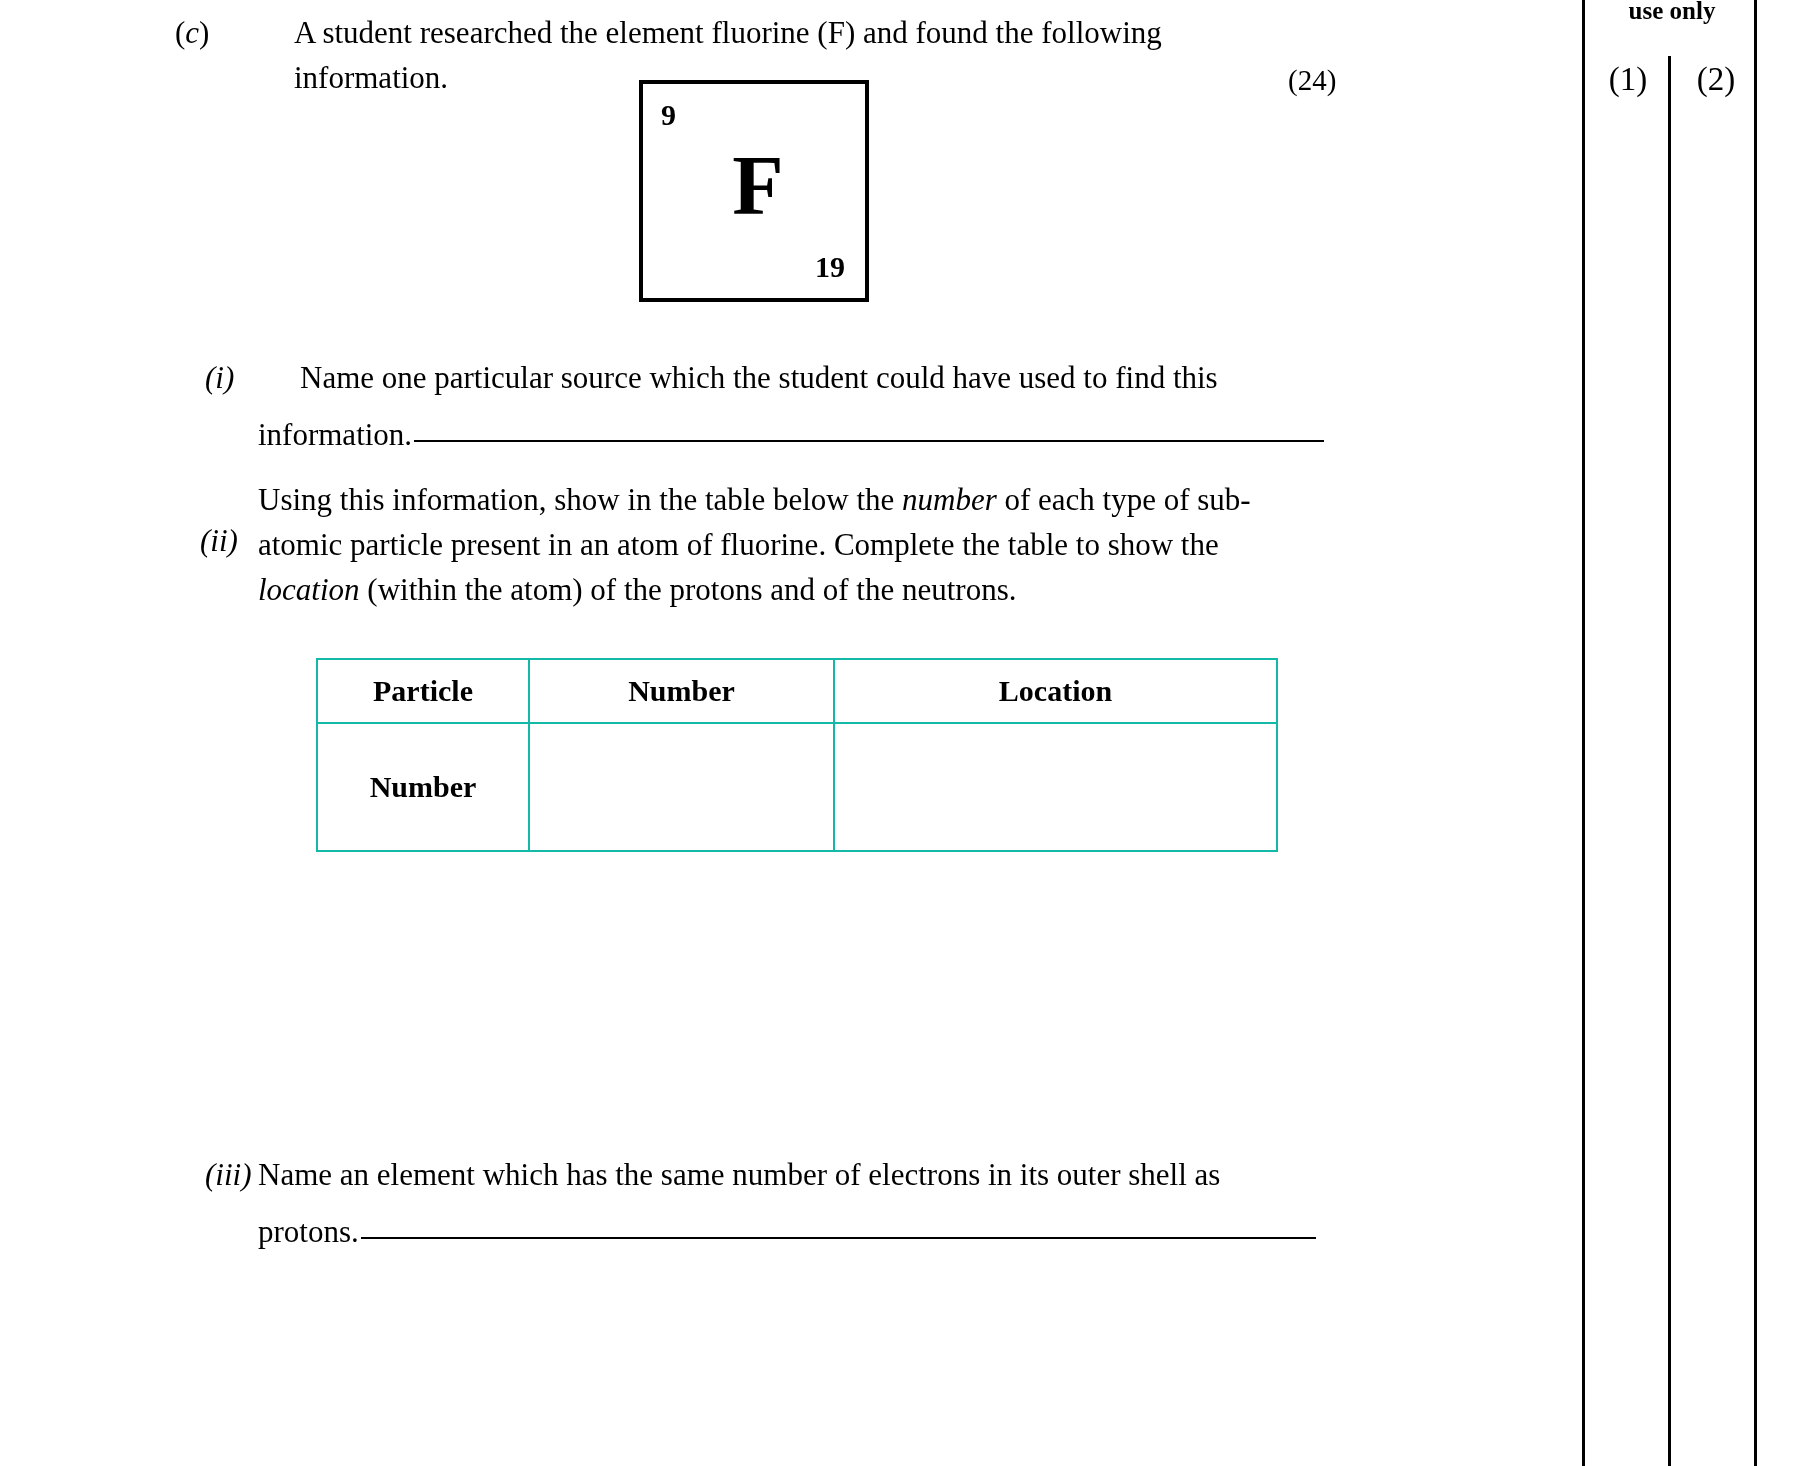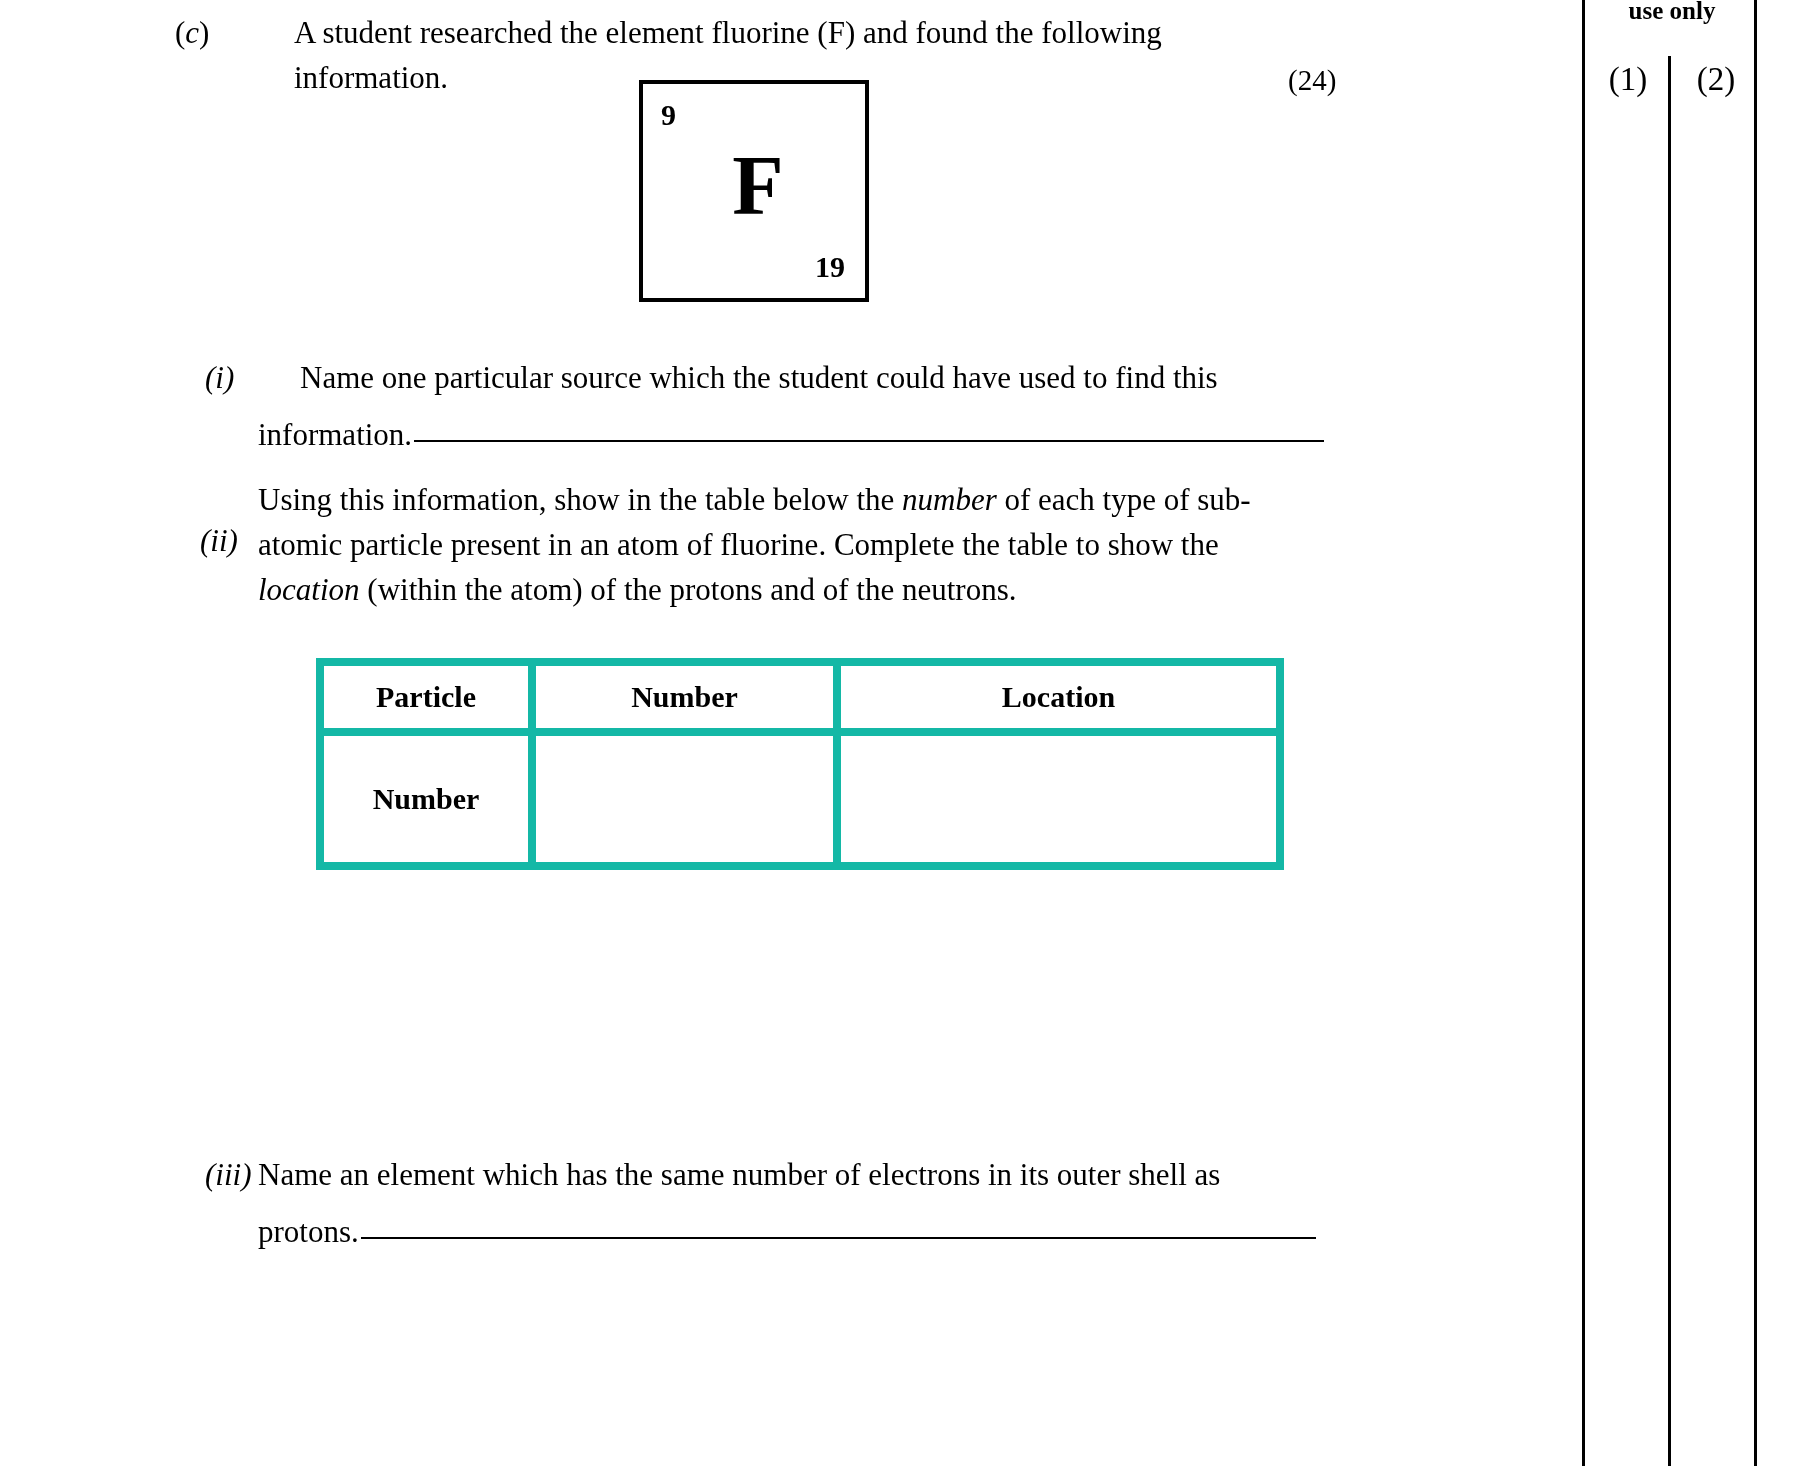--- a/index.html
+++ b/index.html
@@ -157,21 +157,21 @@
   #particle-table {
     position: absolute;
     left: 316px;
     top: 658px;
     width: 960px;
     border-collapse: collapse;
     table-layout: fixed;
   }
   #particle-table th,
   #particle-table td {
-    border: 8px solid #14b8a6;
+    border: 2px solid #14b8a6;
     font-size: 30px;
     font-weight: bold;
     text-align: center;
     padding: 0;
   }
   #particle-table th { height: 62px; vertical-align: middle; }
   #particle-table td { height: 126px; vertical-align: middle; }
   #particle-table col.c-particle { width: 212px; }
   #particle-table col.c-number   { width: 305px; }
   #particle-table col.c-location { width: 443px; }

